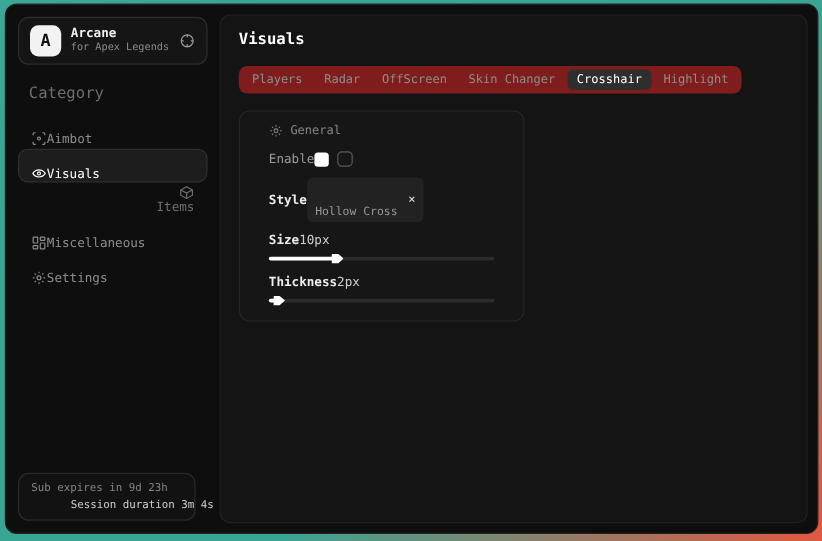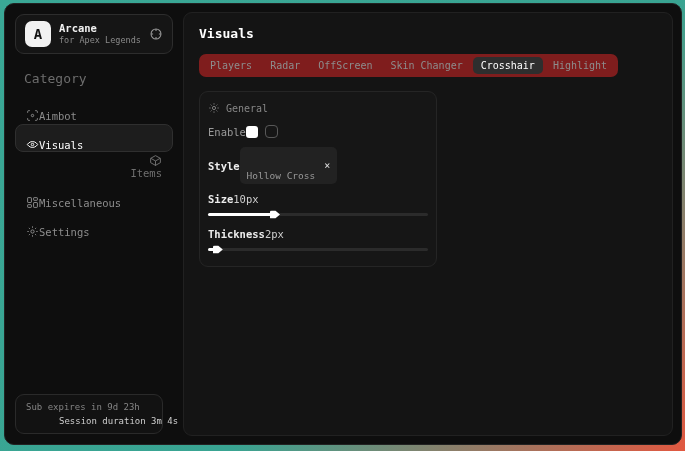--- a/index.html
+++ b/index.html
@@ -51,21 +51,21 @@
   }
   .main-title { font-size:13px; font-weight:bold; color:#fff; margin-bottom:13px; }
   .tabstrip { display:inline-flex; background:#7f1d1d; border-radius:7px; padding:3px; gap:2px; }
   .tab {
     padding:3px 8px; font-size:10px; color:#8d8d8d;
     border-radius:5px; cursor:pointer; white-space:nowrap;
   }
   .tab.selected { background:#2e2e2e; color:#fff; }
   .card {
     width:238px; margin-top:14px; background:#161616;
-    border:1px solid #252525; border-radius:9px; padding:10px 8px 13px;
+    border:1px solid #252525; border-radius:9px; padding:10px 24px 13px;
   }
   .card-header { display:flex; align-items:center; gap:6px; color:#868686; font-size:10px; margin-bottom:11px; }
   .row { display:flex; align-items:center; justify-content:flex-start; margin-bottom:9px; }
   .lbl-dim    { font-size:10.5px; color:#9b9b9b; }
   .lbl-bright { font-size:10.5px; color:#ececec; font-weight:bold; }
   .val { font-size:10.5px; color:#cfcfcf; }
   .enable-controls { display:flex; align-items:center; gap:7px; }
   .swatch { width:12px; height:12px; background:#fff; border-radius:3px; cursor:pointer; }
   .checkbox { width:13px; height:13px; border:1.5px solid #585858; border-radius:4px; background:transparent; cursor:pointer; }
   .chip {

